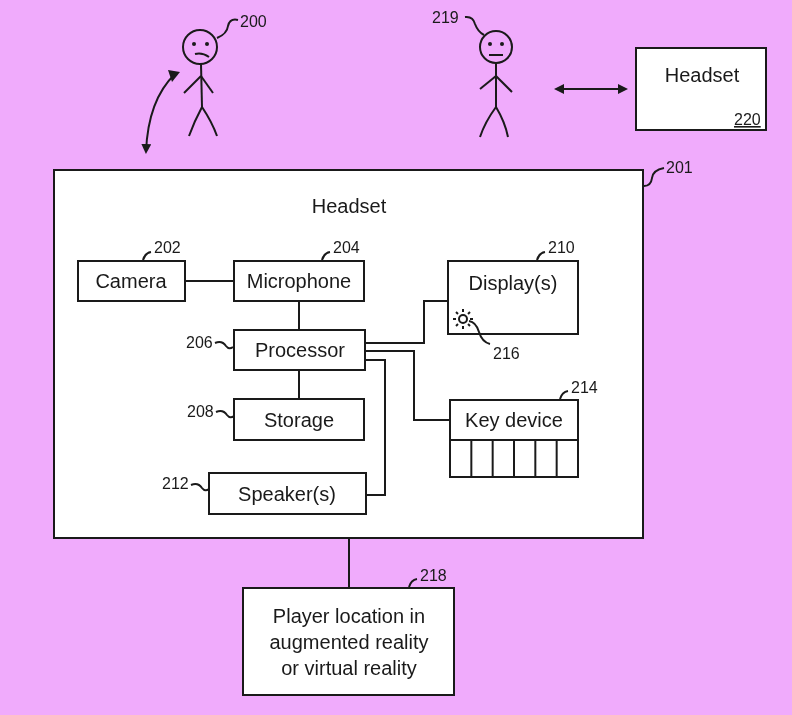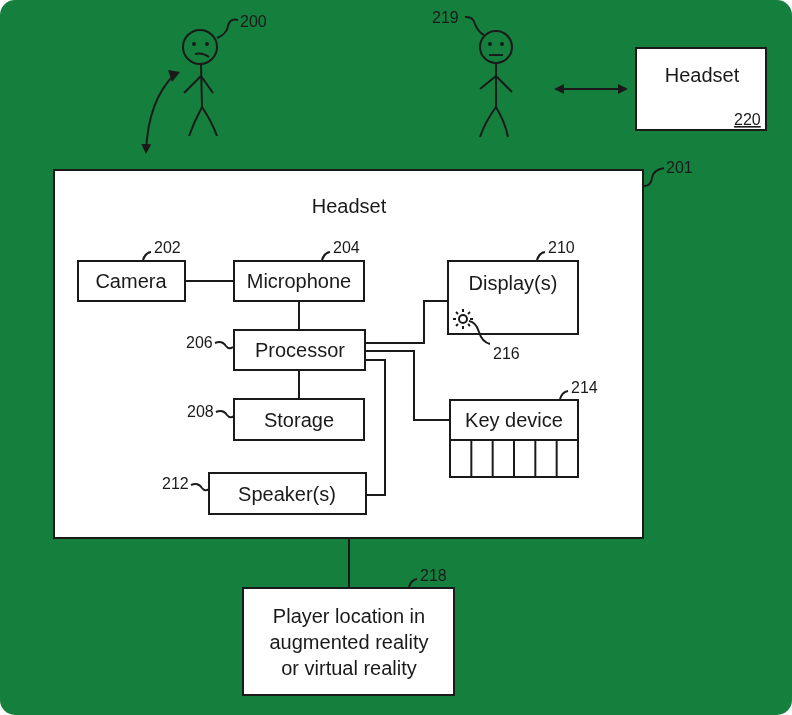--- a/index.html
+++ b/index.html
@@ -1,16 +1,16 @@
 <!DOCTYPE html>
 <html><head>
 <meta charset="utf-8">
 <style>
   html, body { margin: 0; padding: 0; background: #ffffff; }
-  #stage { position: relative; width: 792px; height: 715px; overflow: hidden; background: #15803d; border-radius: 15px; }
+  #stage { position: relative; width: 792px; height: 715px; overflow: hidden; background: #f0abfc; }
   svg { position: absolute; left: 0; top: 0; }
   .lbl { font-family: "Liberation Sans", sans-serif; fill: #1a1a1a; }
   .box-text { font-size: 20px; }
   .ref { font-size: 16px; }
   .ln { stroke: #1a1a1a; stroke-width: 2; fill: none; }
   .bx { stroke: #1a1a1a; stroke-width: 2; fill: #ffffff; }
 </style>
 </head>
 <body>
 

